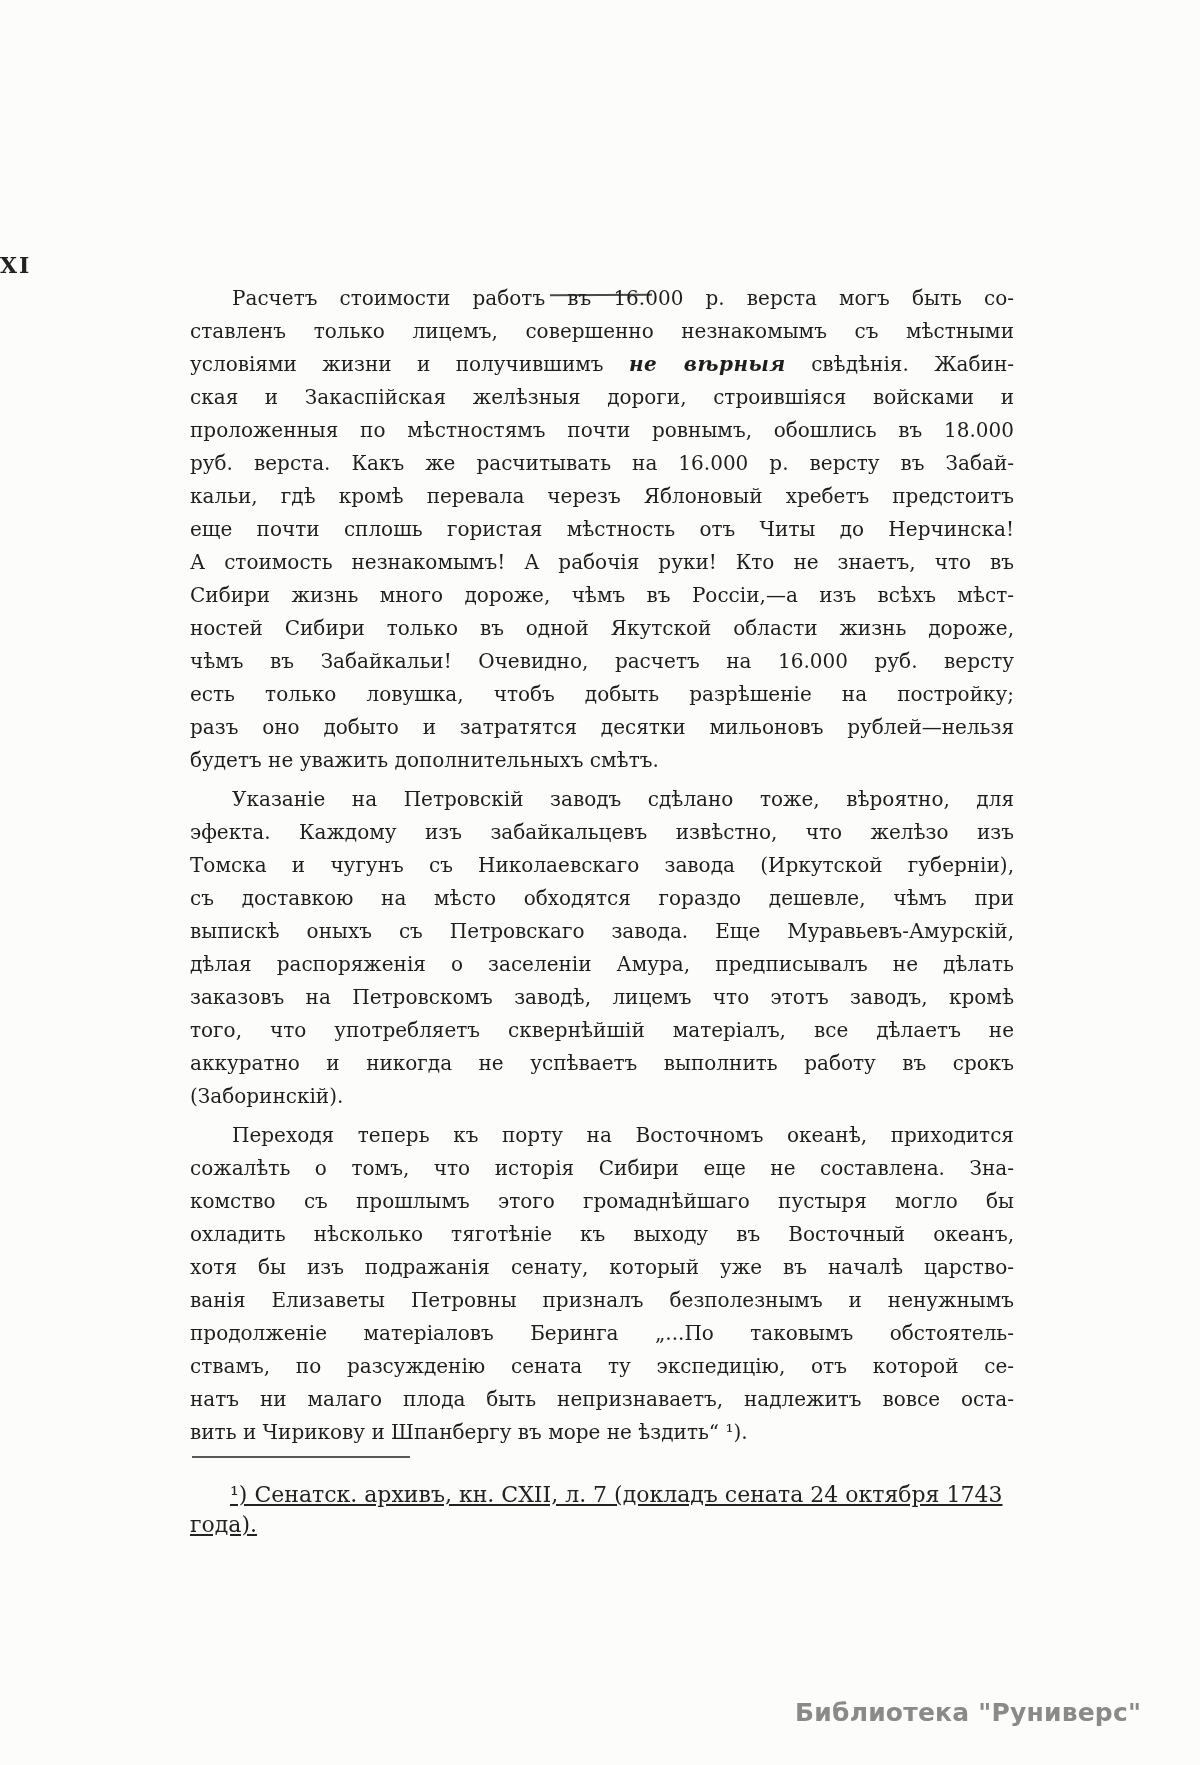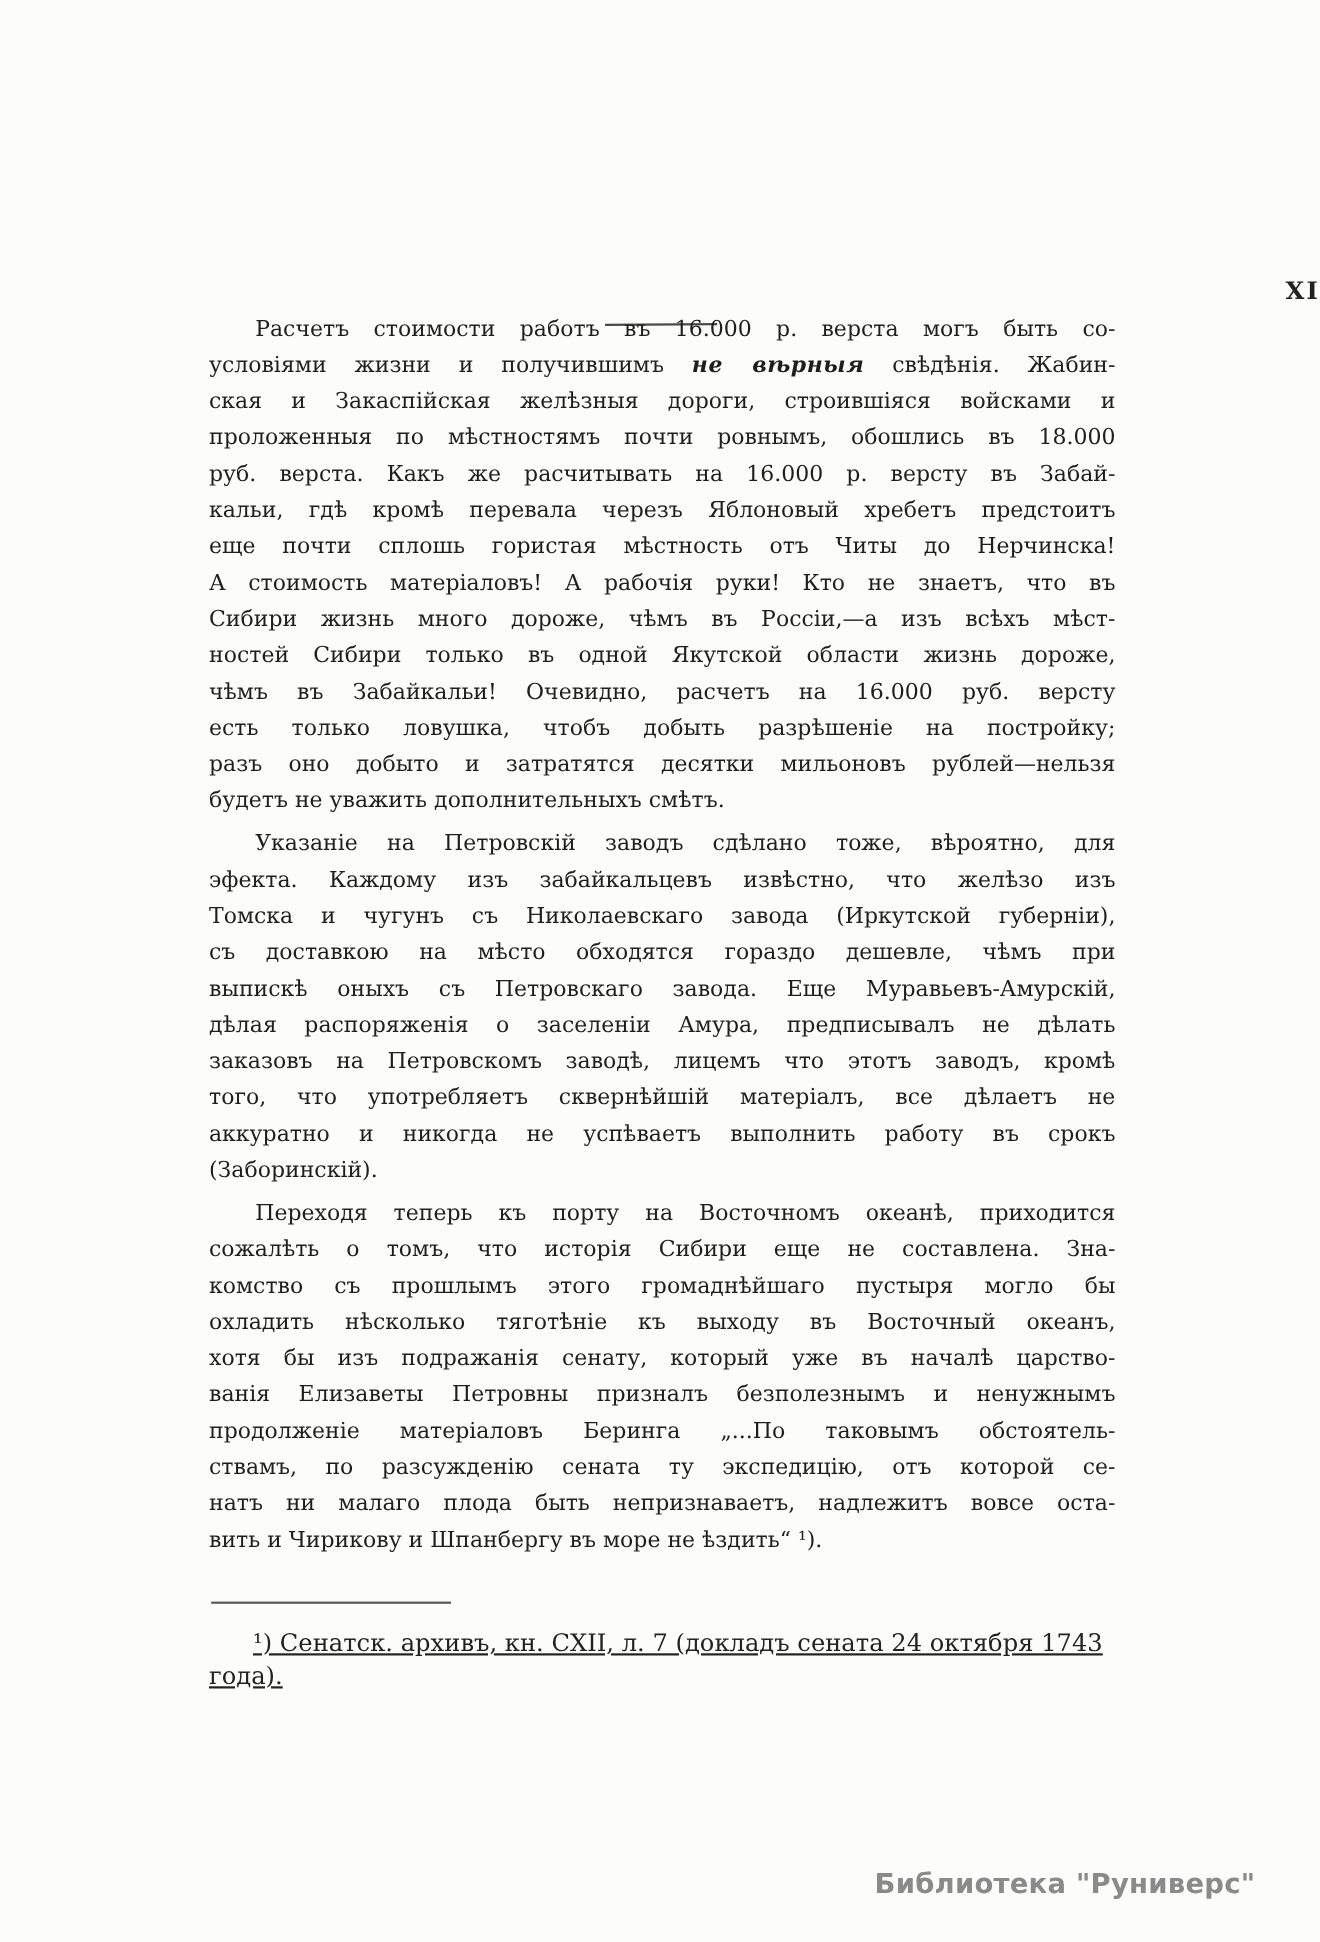--- a/index.html
+++ b/index.html
@@ -18,21 +18,21 @@
   .page {
     position: absolute;
     left: 0; top: 0;
     width: 1200px; height: 1765px;
   }
   .pageno {
     position: absolute;
     top: 252px;
     left: 0;
     width: 1200px;
-    text-align: right;
+    text-align: left;
     font-size: 22px;
     letter-spacing: 2px;
     font-weight: bold;
     color: #222;
   }
   .pageno-rule {
     position: absolute;
     top: 294px;
     left: 550px;
     width: 102px;
@@ -108,27 +108,28 @@
 
 <div class="page">
 
   <div class="pageno">XI</div>
 
   <div class="pageno-rule"></div>
 
   <div class="textblock">
       <div class="para">
         <div class="line first">Расчетъ стоимости работъ въ 16.000 р. верста могъ быть со-</div>
+        <div class="line">ставленъ только лицемъ, совершенно незнакомымъ съ мѣстными</div>
         <div class="line">условіями жизни и получившимъ <i>не вѣрныя</i> свѣдѣнія. Жабин-</div>
         <div class="line">ская и Закаспійская желѣзныя дороги, строившіяся войсками и</div>
         <div class="line">проложенныя по мѣстностямъ почти ровнымъ, обошлись въ 18.000</div>
         <div class="line">руб. верста. Какъ же расчитывать на 16.000 р. версту въ Забай-</div>
         <div class="line">кальи, гдѣ кромѣ перевала черезъ Яблоновый хребетъ предстоитъ</div>
         <div class="line">еще почти сплошь гористая мѣстность отъ Читы до Нерчинска!</div>
-        <div class="line">А стоимость матеріаловъ! А рабочія руки! Кто не знаетъ, что въ</div>
+        <div class="line">А стоимость незнакомымъ! А рабочія руки! Кто не знаетъ, что въ</div>
         <div class="line">Сибири жизнь много дороже, чѣмъ въ Россіи,—а изъ всѣхъ мѣст-</div>
         <div class="line">ностей Сибири только въ одной Якутской области жизнь дороже,</div>
         <div class="line">чѣмъ въ Забайкальи! Очевидно, расчетъ на 16.000 руб. версту</div>
         <div class="line">есть только ловушка, чтобъ добыть разрѣшеніе на постройку;</div>
         <div class="line">разъ оно добыто и затратятся десятки мильоновъ рублей—нельзя</div>
         <div class="line last">будетъ не уважить дополнительныхъ смѣтъ.</div>
       </div>
       <div class="para">
         <div class="line first">Указаніе на Петровскій заводъ сдѣлано тоже, вѣроятно, для</div>
         <div class="line">эфекта. Каждому изъ забайкальцевъ извѣстно, что желѣзо изъ</div>

